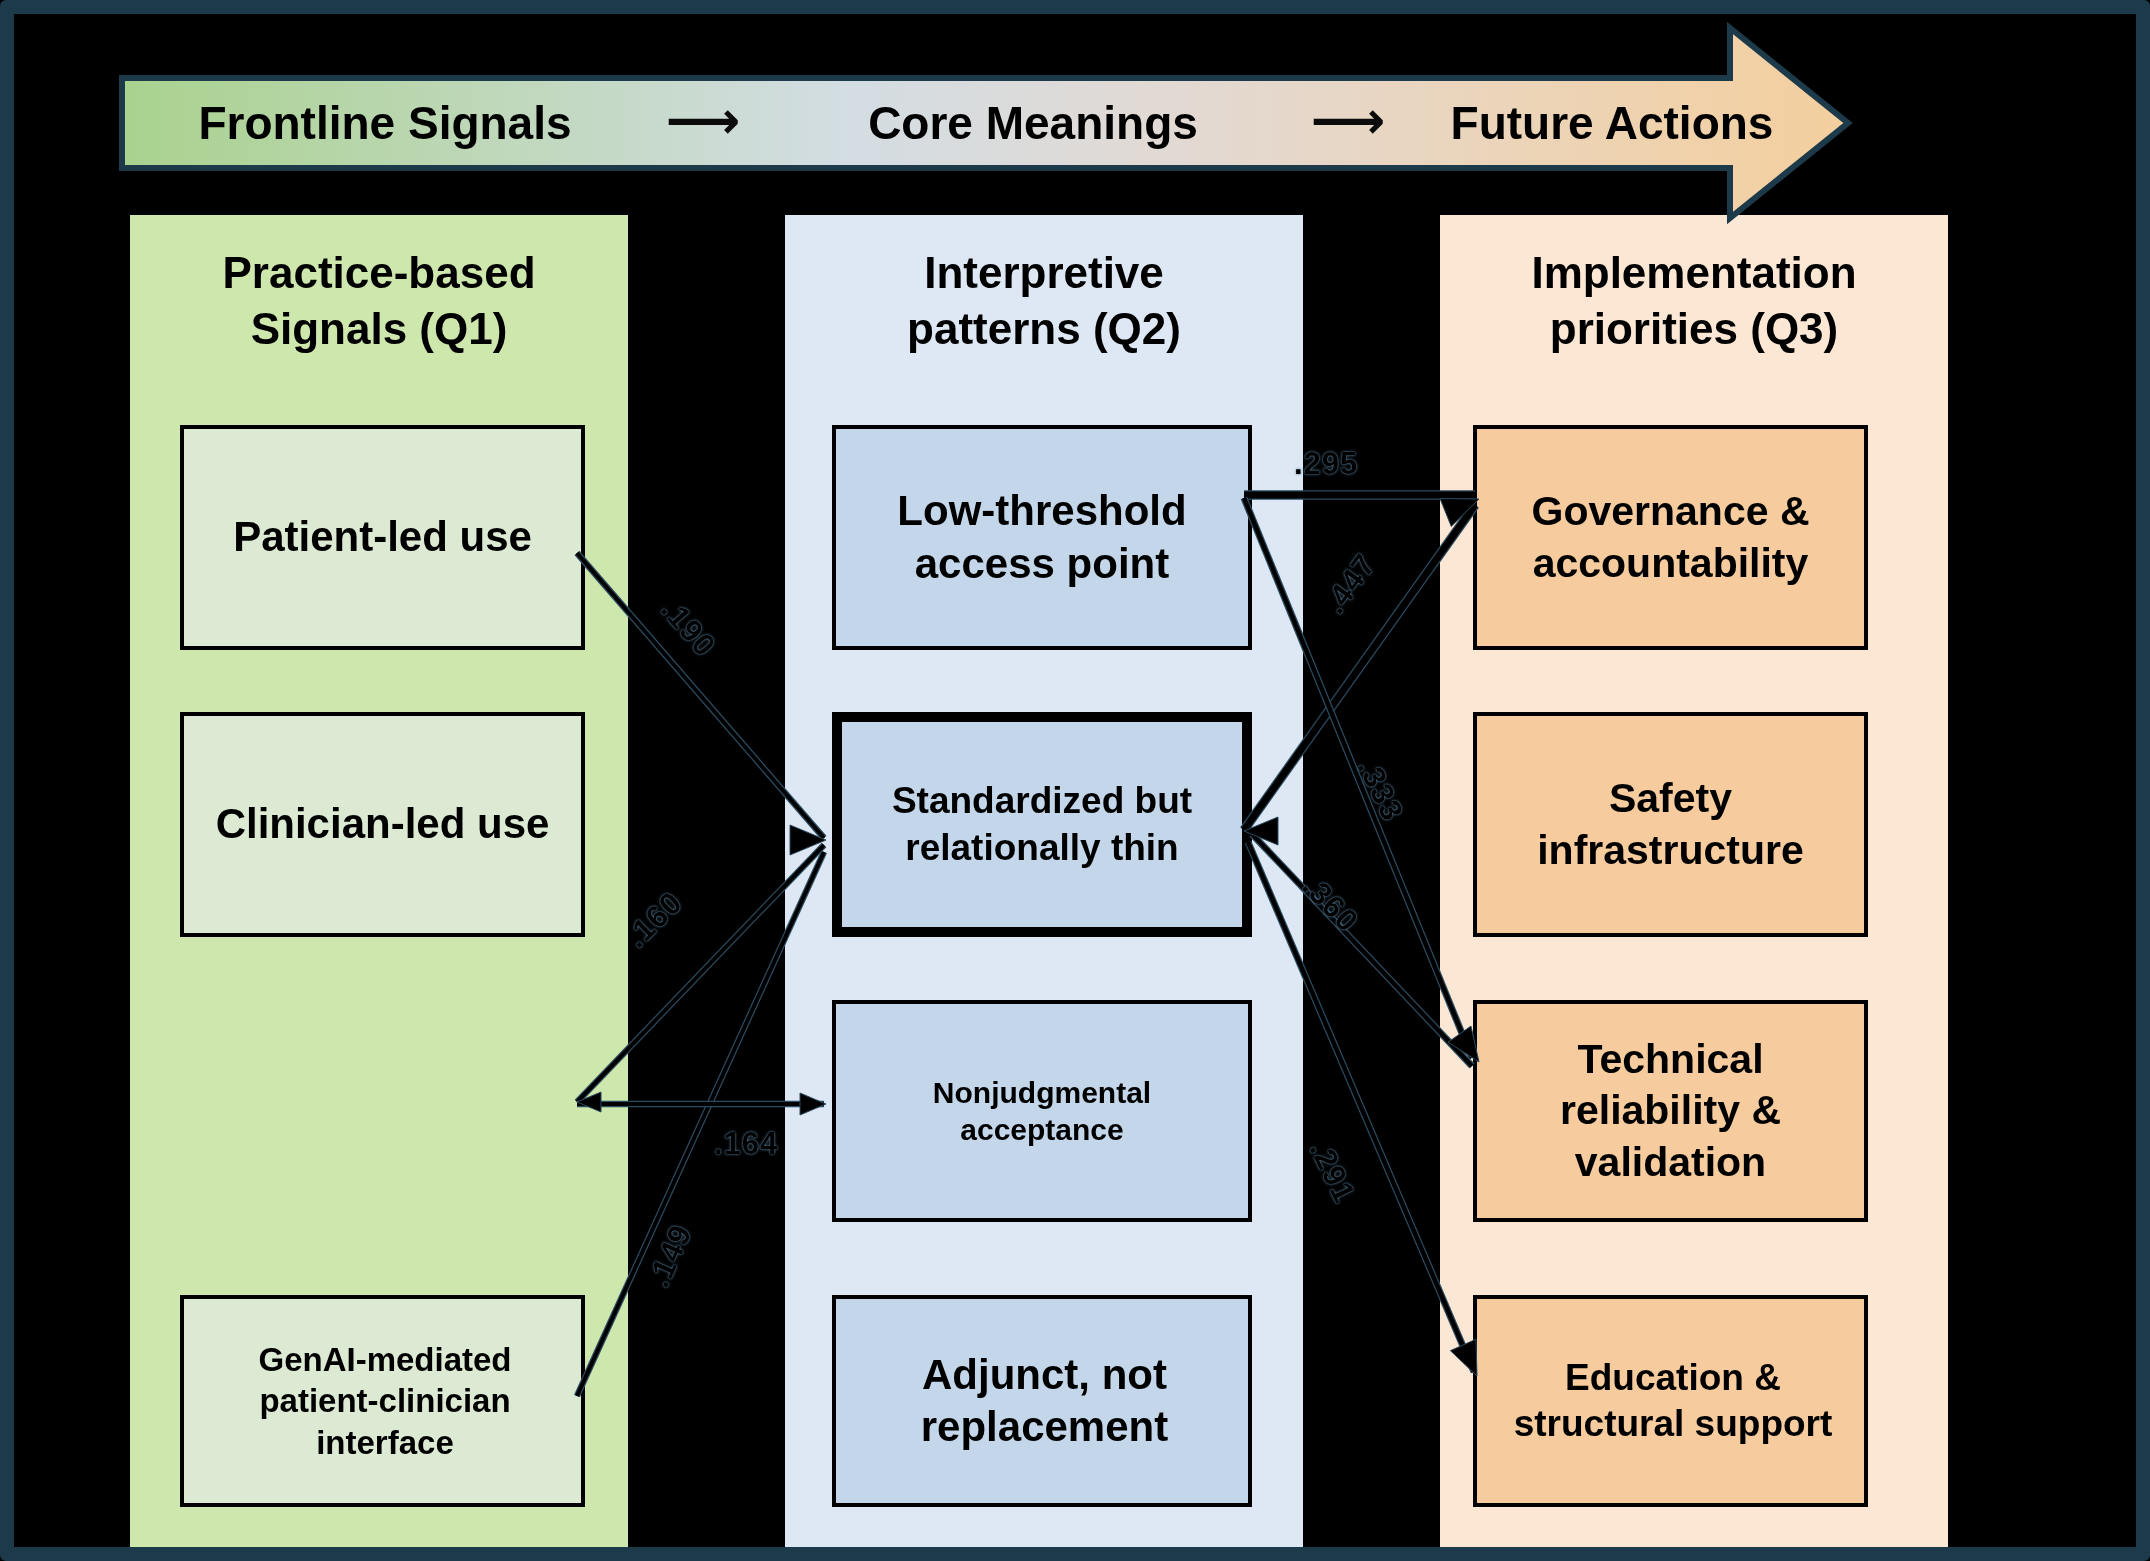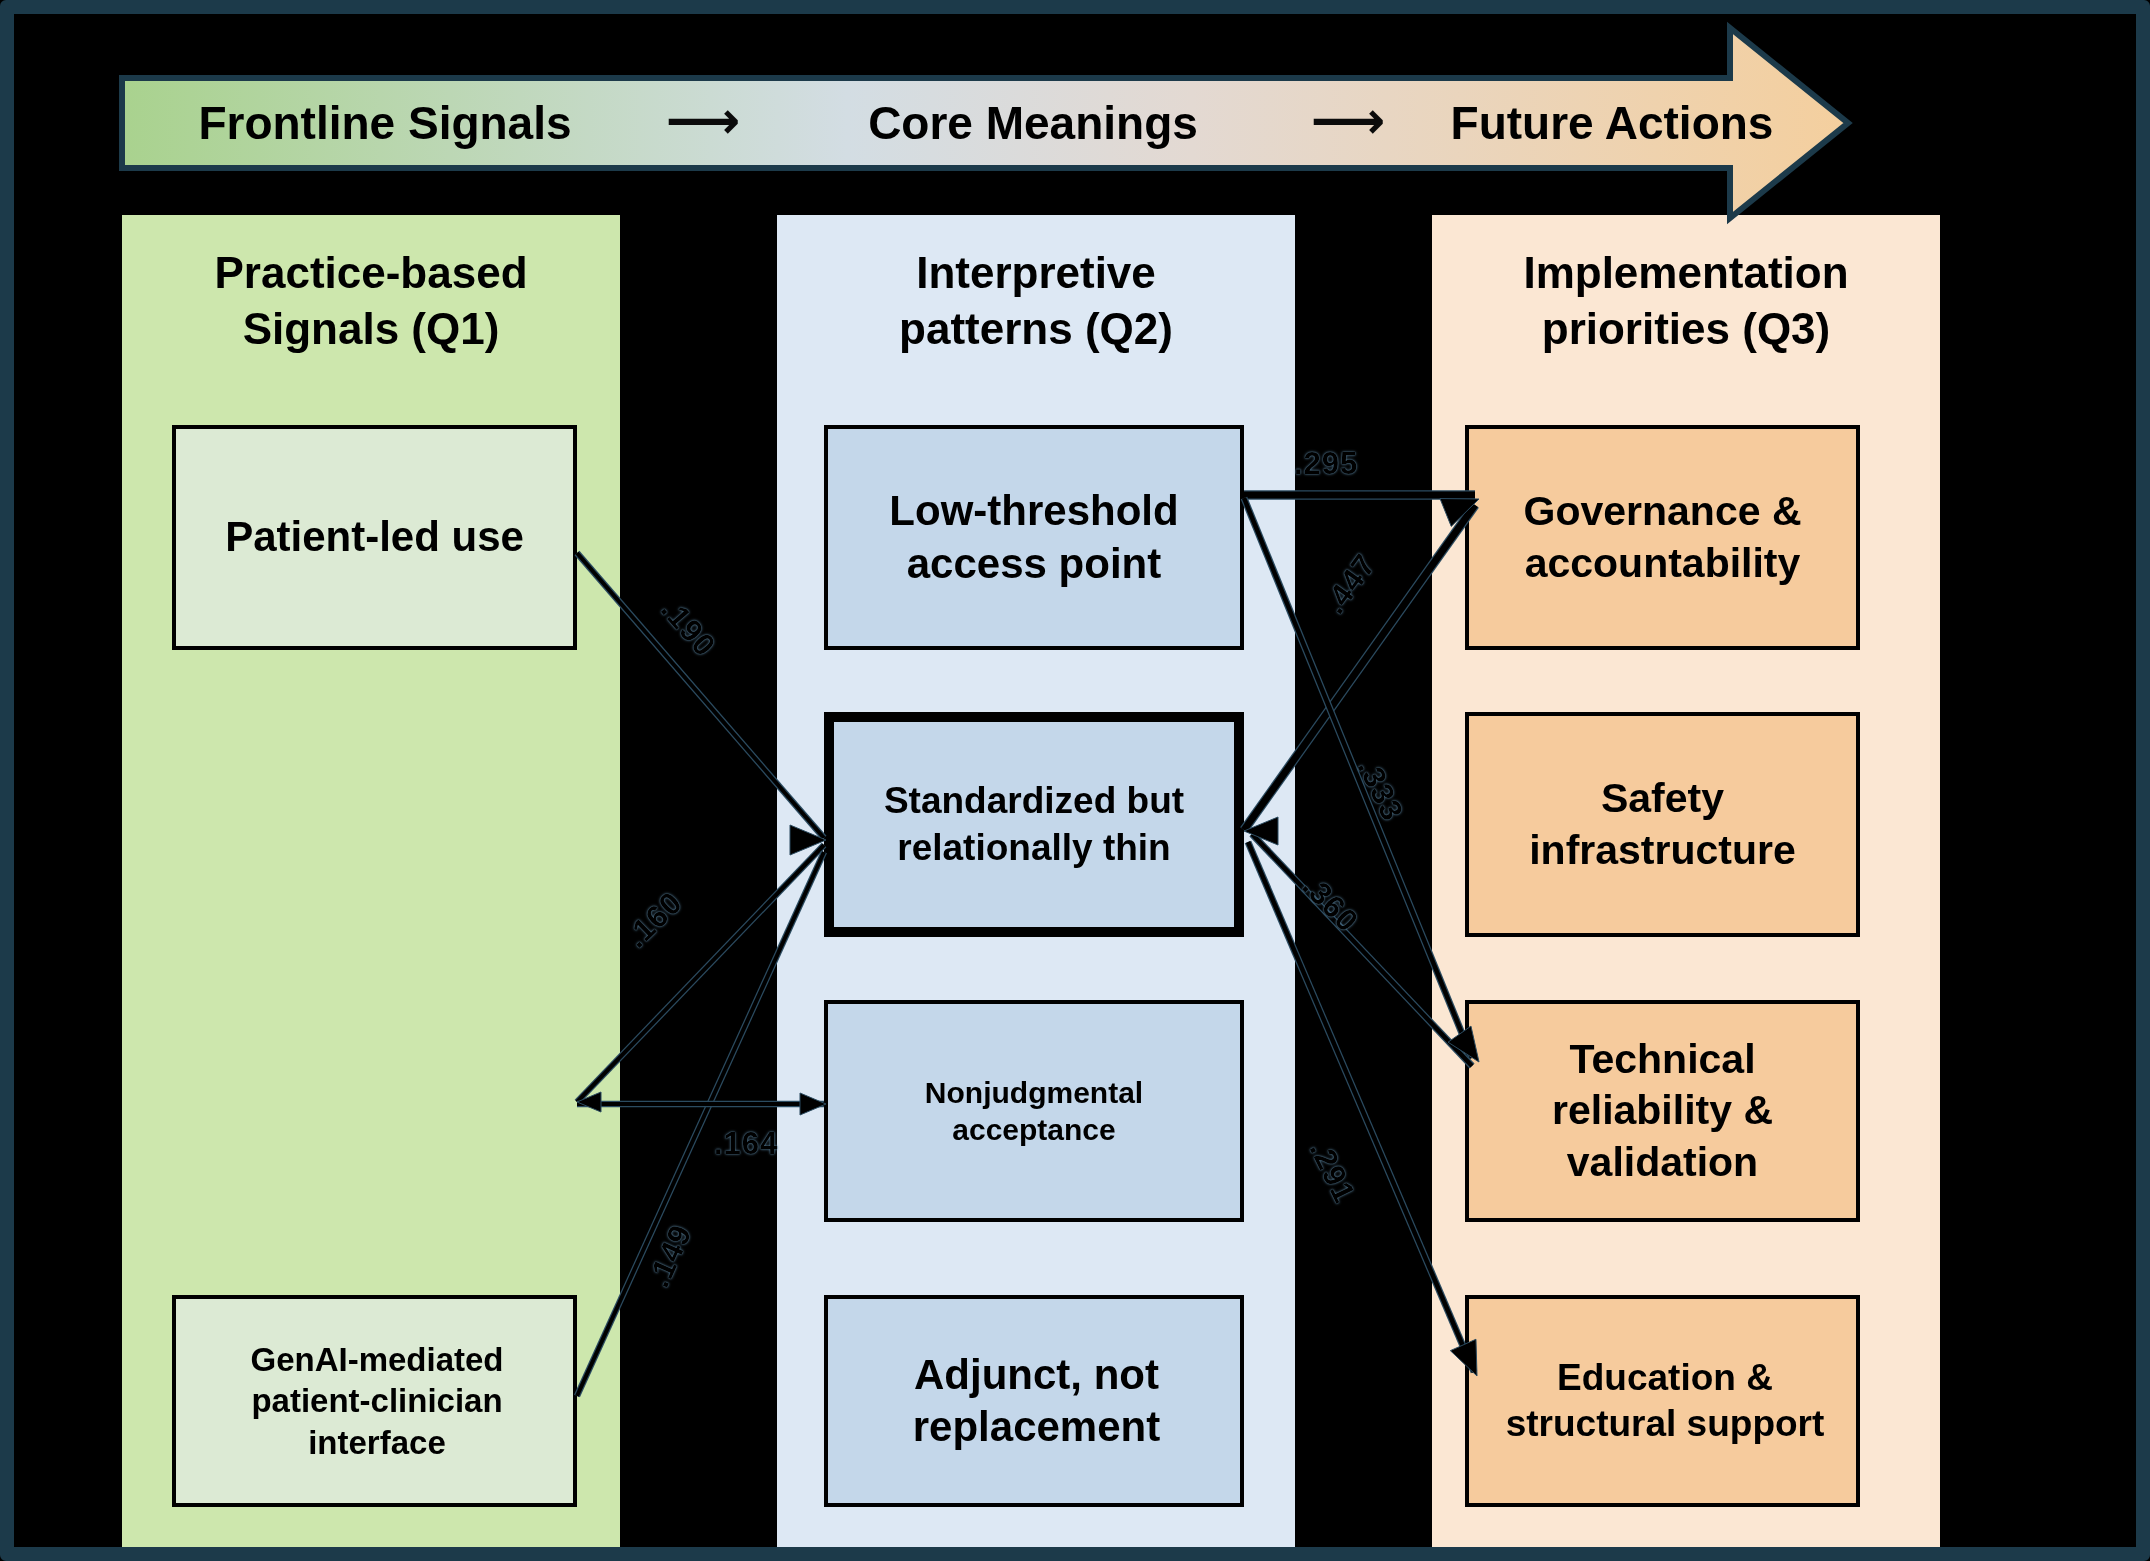--- a/index.html
+++ b/index.html
@@ -7,21 +7,21 @@
           font-family:"Liberation Sans", sans-serif;overflow:hidden;}
   .frame{position:absolute;inset:0;border:14px solid var(--frame);border-radius:6px;
          pointer-events:none;z-index:10;}
   
   #overlay{position:absolute;left:0;top:0;z-index:3;pointer-events:none;}
   .banner-label{position:absolute;top:123px;transform:translate(-50%,-50%);
     font-weight:bold;font-size:46px;color:var(--text);white-space:nowrap;z-index:4;}
   .banner-arrow{position:absolute;top:120px;transform:translate(-50%,-50%);
     font-family:"DejaVu Sans", sans-serif;font-weight:bold;font-size:52px;color:#0b0b0b;z-index:4;}
   
-  .panel{position:absolute;top:215px;height:1335px;z-index:1;}
+  .panel{position:absolute;top:215px;height:1335px;z-index:1;margin-left:8px;}
   .panel.q1{left:122px;width:498px;background:var(--q1_panel);}
   .panel.q2{left:777px;width:518px;background:var(--q2_panel);}
   .panel.q3{left:1432px;width:508px;background:var(--q3_panel);}
   .col-title{position:absolute;top:30px;left:0;right:0;text-align:center;
     font-weight:bold;font-size:44px;line-height:1.28;color:var(--text);white-space:pre-line;}
   .nodebox{position:absolute;display:flex;align-items:center;justify-content:center;
     text-align:center;font-weight:bold;color:var(--text);border:4px solid #000;
     line-height:1.25;white-space:pre-line;z-index:2;padding:0 8px;box-sizing:border-box;}
   .q1 .nodebox{background:var(--q1_box);}
   .q2 .nodebox{background:var(--q2_box);}
@@ -39,20 +39,21 @@
 </style>
 </head>
 <body>
 
 <div id="canvas">
 
   <div class="panel q1">
     <div class="col-title">Practice-based
 Signals (Q1)</div>
     <div class="nodebox r1" style="font-size:42px">Patient-led use</div>
+    <div class="nodebox r2" style="font-size:42px">Clinician-led use</div>
     <div class="nodebox r4" style="font-size:33px">GenAI-mediated
 patient-clinician
 interface</div>
   </div>
 
   <div class="panel q2">
     <div class="col-title">Interpretive
 patterns (Q2)</div>
     <div class="nodebox r1" style="font-size:42px">Low-threshold
 access point</div>

